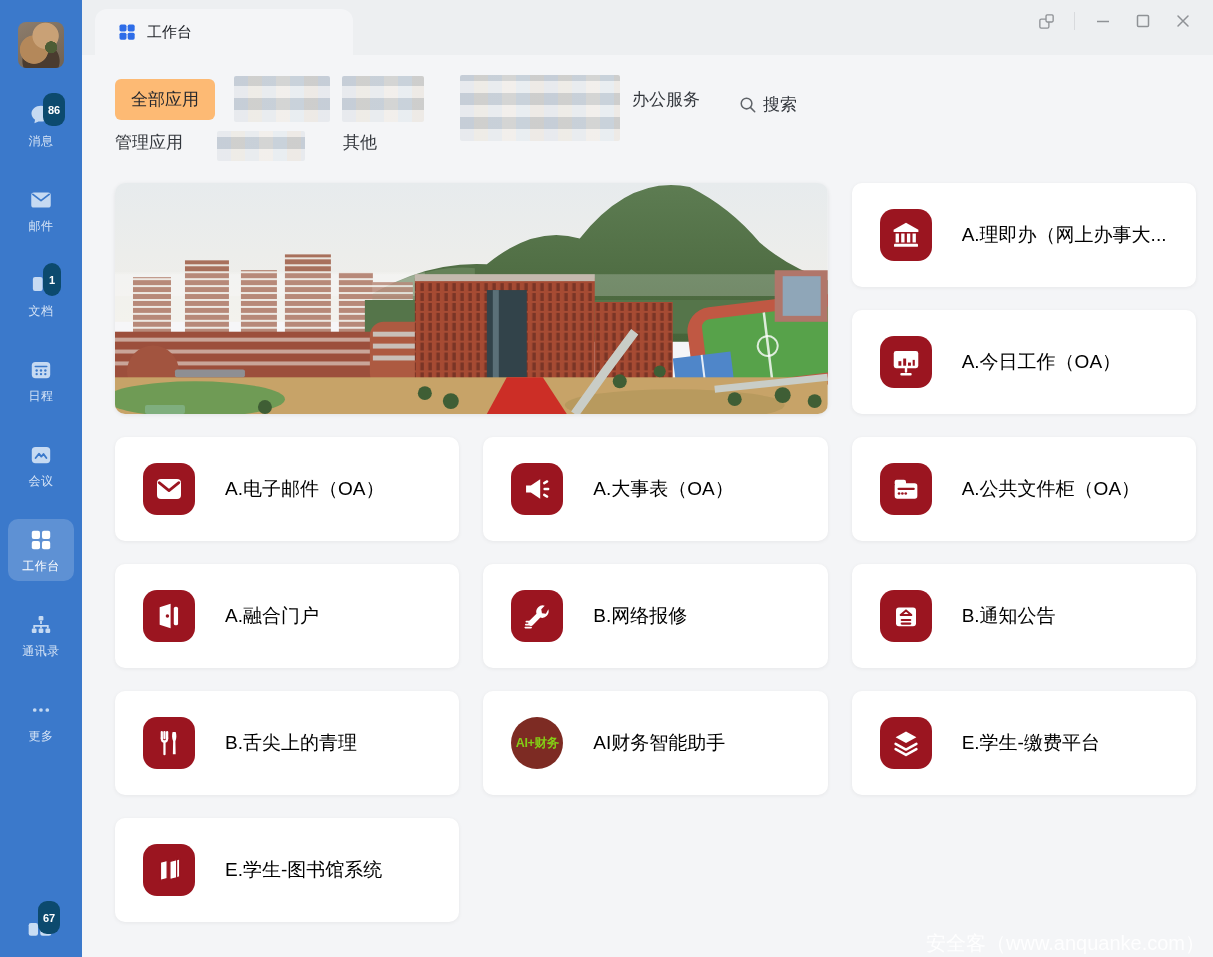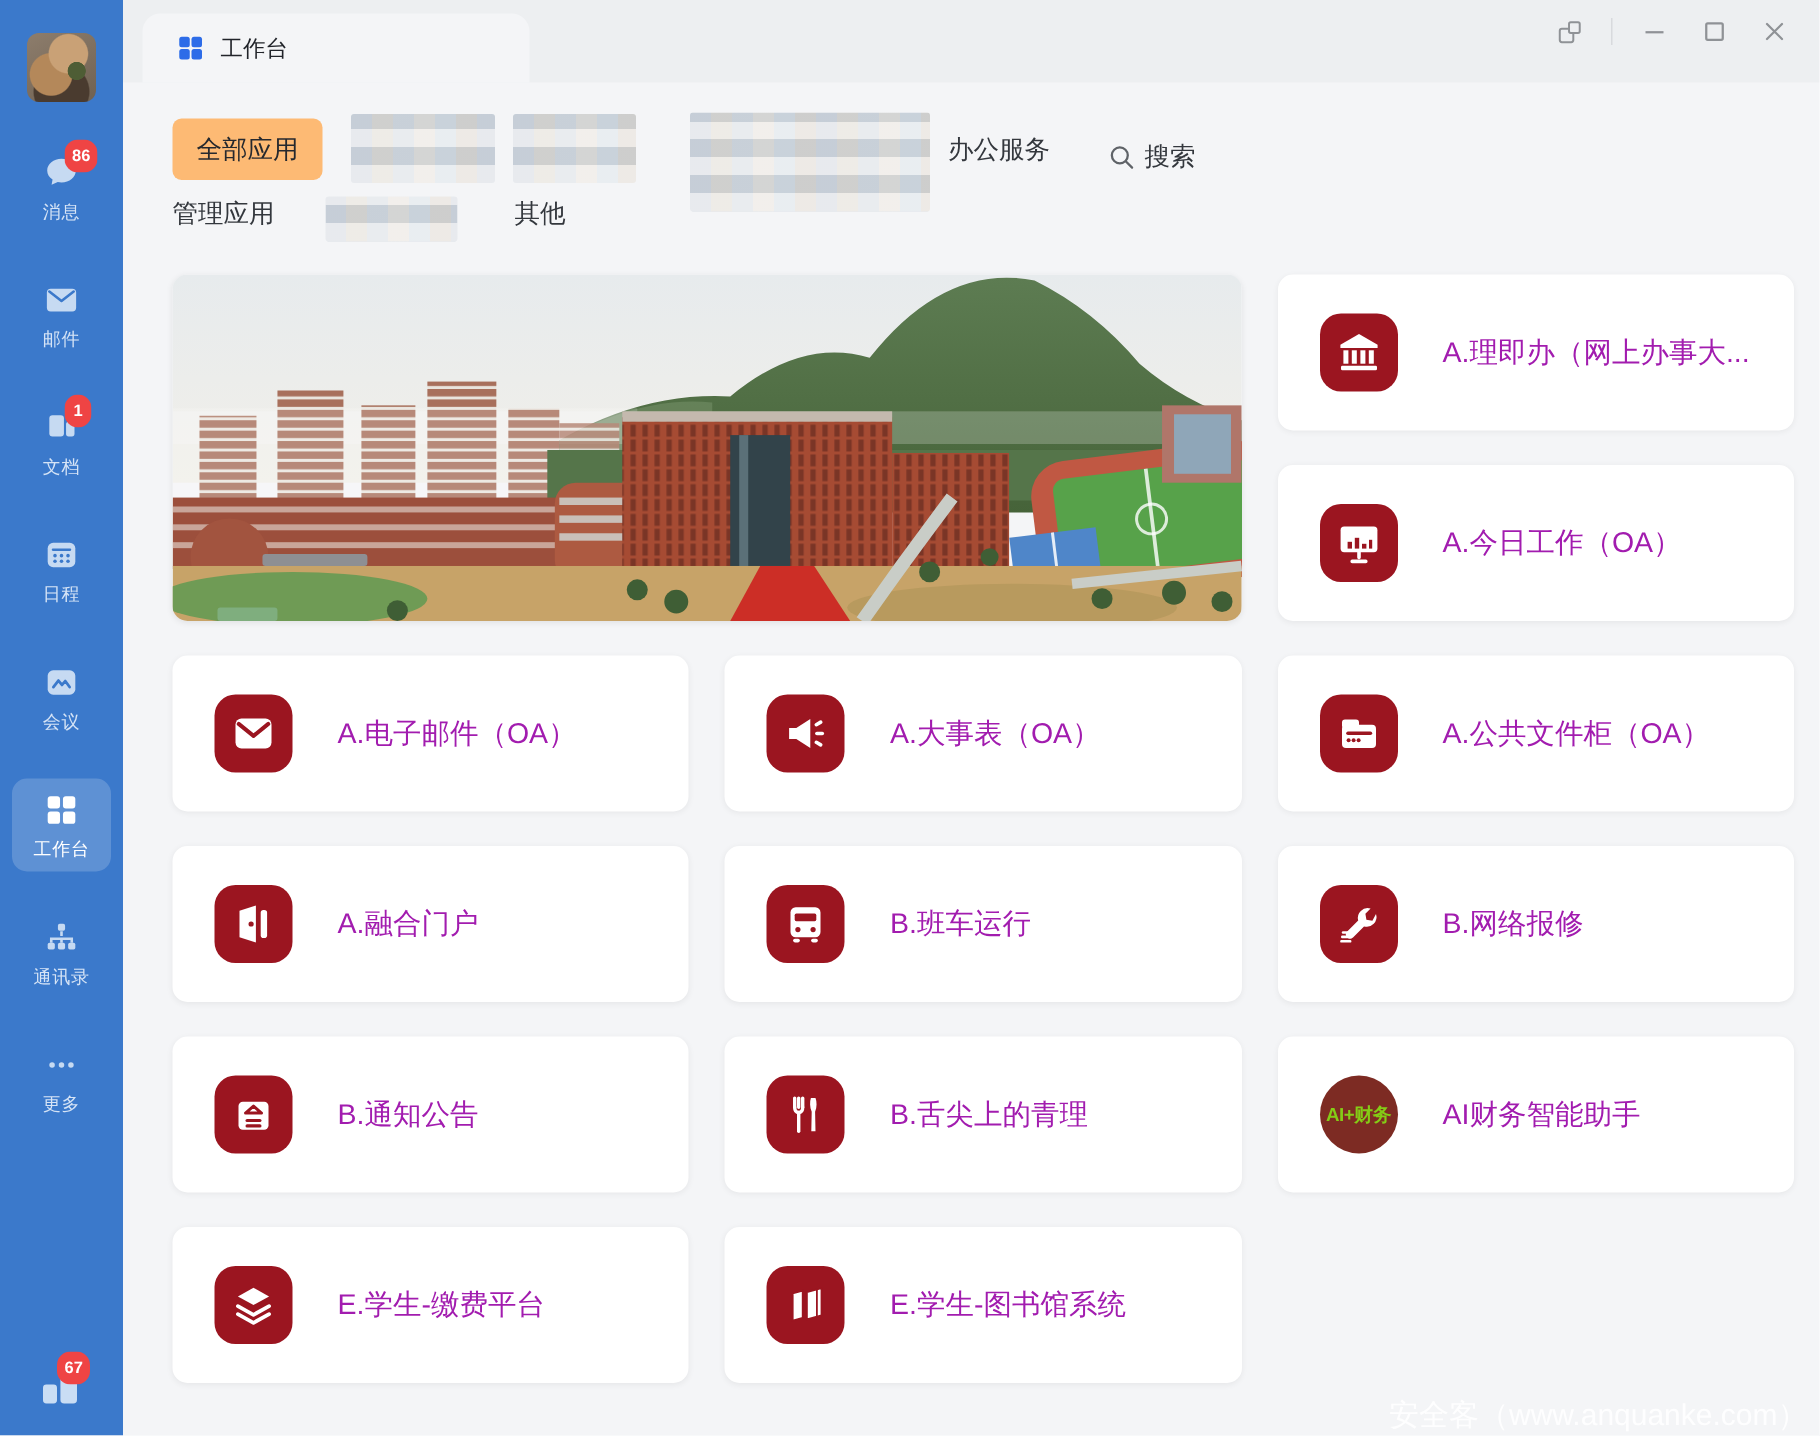--- a/index.html
+++ b/index.html
@@ -14,21 +14,21 @@
       radial-gradient(circle at 60% 30%, #c9a176 0 30%, transparent 32%),
       radial-gradient(circle at 35% 60%, #b4885a 0 34%, transparent 36%),
       radial-gradient(circle at 50% 85%, #4a3b2f 0 40%, transparent 42%),
       linear-gradient(150deg,#8d7d6c,#6f6152); }
   .side-item { width:66px; display:flex; flex-direction:column; align-items:center; gap:4px; margin-bottom:23px; padding:7px 0 6px; border-radius:10px; cursor:pointer; }
   .side-item.active { background:rgba(255,255,255,.18); }
   .side-iconwrap { position:relative; width:28px; height:28px; display:flex; align-items:center; justify-content:center; }
   .side-icon { width:26px; height:26px; }
   .side-label { font-size:12px; color:#d6e4f6; letter-spacing:.5px; }
   .side-item.active .side-label { color:#ffffff; }
-  .badge { position:absolute; top:-8px; left:16px; min-width:18px; height:22px; padding:0 4px; background:#ef4444; border:1.5px solid #fdfdfd00; border-radius:9px; color:#fff; font-size:11px; font-weight:bold; display:flex; align-items:center; justify-content:center; }
+  .badge { position:absolute; top:-8px; left:16px; min-width:18px; height:33px; padding:0 4px; background:#0c4a6e; border:1.5px solid #fdfdfd00; border-radius:9px; color:#fff; font-size:11px; font-weight:bold; display:flex; align-items:center; justify-content:center; }
   .side-bottom { margin-top:auto; position:relative; width:34px; height:34px; cursor:pointer; }
 
   
   .main { flex:1; display:flex; flex-direction:column; position:relative; }
   .tabbar { height:55px; background:#edeff1; position:relative; display:flex; align-items:flex-end; flex-shrink:0; }
   .tab { margin-left:13px; width:258px; height:46px; background:#f4f5f7; border-radius:12px 12px 0 0; display:flex; align-items:center; gap:10px; padding-left:22px; cursor:pointer; }
   .tab-grid { width:20px; height:20px; }
   .tab-title { font-size:15px; color:#21242a; }
   .winctrl { position:absolute; top:0; right:0; height:42px; display:flex; align-items:center; gap:0; padding-right:10px; }
   .wbtn { width:40px; height:34px; display:flex; align-items:center; justify-content:center; color:#8f9296; cursor:pointer; }
@@ -54,21 +54,21 @@
   .gap-other { margin-left:38px; }
 
   .grid { display:grid; grid-template-columns:1fr 1fr 1fr; grid-auto-rows:104px; gap:23px 24px; }
   .banner { grid-column:span 2; grid-row:span 2; border-radius:10px; overflow:hidden; box-shadow:0 1px 4px rgba(0,0,0,.08); cursor:pointer; }
   .banner svg { width:100%; height:100%; display:block; }
   .tile { background:#ffffff; border-radius:10px; box-shadow:0 1px 4px rgba(0,0,0,.06); display:flex; align-items:center; padding-left:28px; gap:30px; cursor:pointer; }
   .tile-icon { width:52px; height:52px; border-radius:14px; background:#9b1520; display:flex; align-items:center; justify-content:center; flex-shrink:0; }
   .tile-icon svg { width:32px; height:32px; }
   .tile-icon.circle { border-radius:50%; background:#7d2b23; }
   .ai-txt { color:#84cc16; font-size:12.5px; font-weight:bold; letter-spacing:-.3px; }
-  .tile-label { font-size:19px; color:#a21caf; white-space:nowrap; }
+  .tile-label { font-size:19px; color:#000000; white-space:nowrap; }
 
   .watermark { position:absolute; right:8px; bottom:0px; font-size:20px; color:rgba(255,255,255,.9); pointer-events:none; }
 </style>
 </head>
 <body>
 
 <div class="app">
 
   <div class="sidebar">
     <div class="avatar"></div>
@@ -405,33 +405,20 @@
           <div class="tile-icon">
               <svg viewBox="0 0 24 24">
                 <path d="M5 5.4l8.2-2.6v18.4L5 18.6z" fill="#fff"></path>
                 <circle cx="10.8" cy="12" r="1.3" fill="#9b1520"></circle>
                 <rect x="15.6" y="5" width="3.2" height="14" rx="1.4" fill="#fff"></rect>
               </svg>
             </div>
           <div class="tile-label">A.融合门户</div>
         </div>
 
-        <div class="tile">
-          <div class="tile-icon">
-              <svg viewBox="0 0 24 24">
-                <rect x="4.5" y="3.6" width="15" height="15" rx="2.6" fill="#fff"></rect>
-                <rect x="6.6" y="6.8" width="10.8" height="3.8" rx=".8" fill="#9b1520"></rect>
-                <circle cx="8.2" cy="14.8" r="1.3" fill="#9b1520"></circle>
-                <circle cx="15.8" cy="14.8" r="1.3" fill="#9b1520"></circle>
-                <rect x="5.8" y="19.4" width="3.4" height="1.8" rx=".9" fill="#fff"></rect>
-                <rect x="14.8" y="19.4" width="3.4" height="1.8" rx=".9" fill="#fff"></rect>
-              </svg>
-            </div>
-          <div class="tile-label">B.班车运行</div>
-        </div>
 
         <div class="tile">
           <div class="tile-icon">
               <svg viewBox="0 0 24 24">
                 <path d="M20.5 7a4.9 4.9 0 0 1-6 6.2l-5.5 5.5a2.05 2.05 0 0 1-2.9-2.9l5.5-5.5a4.9 4.9 0 0 1 6.2-6l-2.6 2.6.5 3 3 .5z" fill="#fff"></path>
                 <g fill="#fff">
                   <rect x="3.4" y="15.6" width="4.4" height="1.3" rx=".6"></rect>
                   <rect x="3" y="17.8" width="5" height="1.3" rx=".6"></rect>
                   <rect x="2.6" y="20" width="5.6" height="1.3" rx=".6"></rect>
                 </g>

